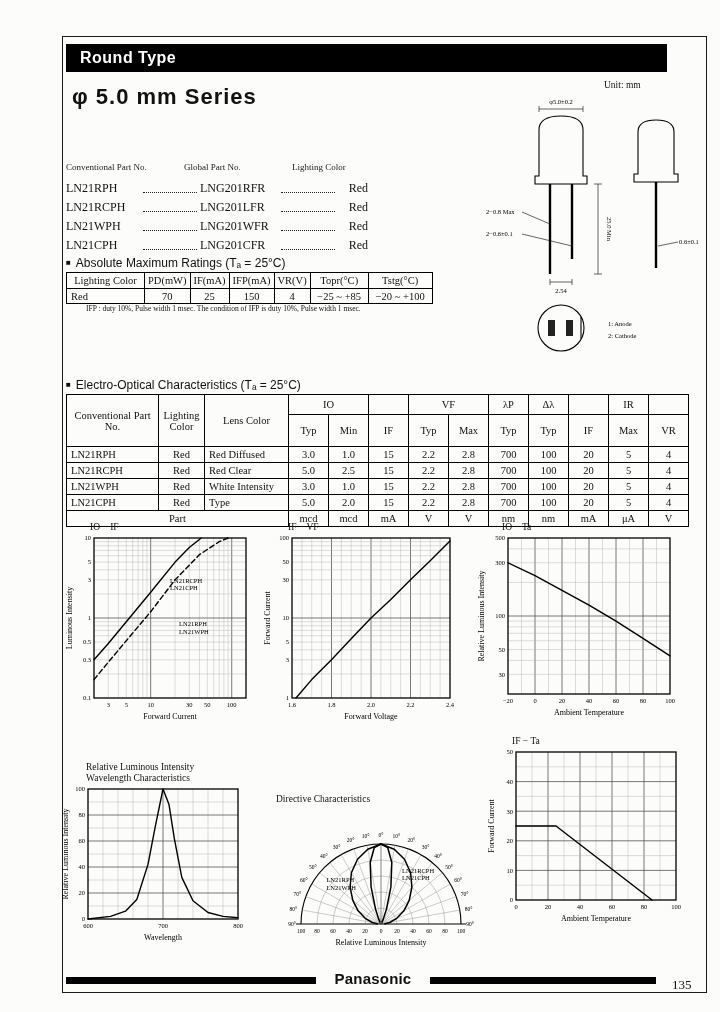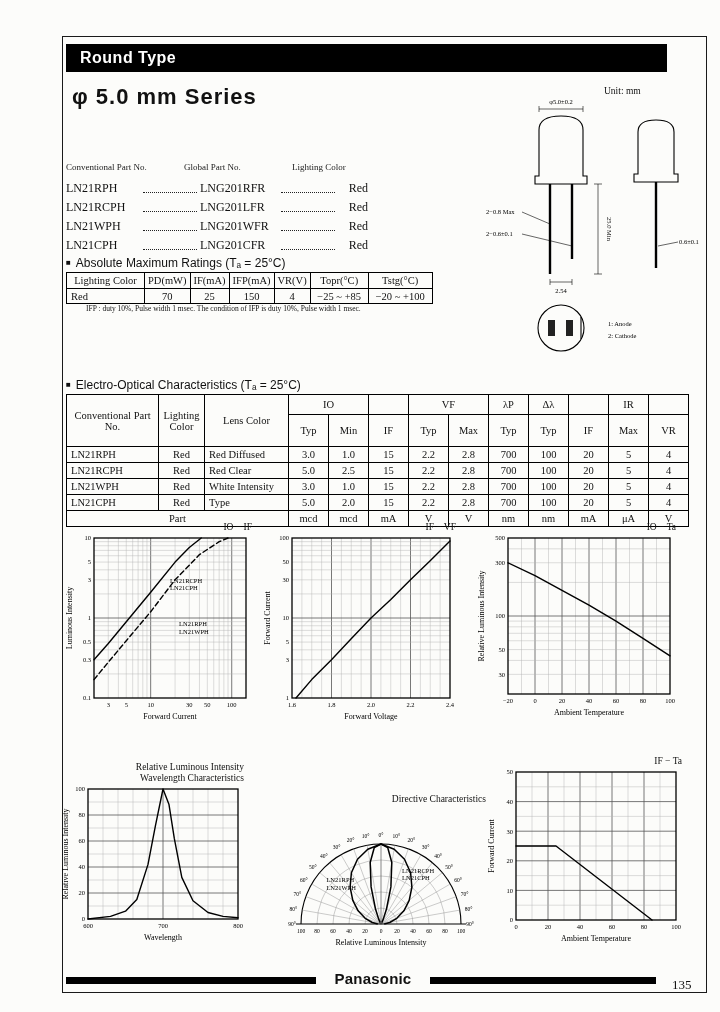--- a/index.html
+++ b/index.html
@@ -19,21 +19,21 @@
   .pl-head span:nth-child(2){width:108px}
   .pl-head span:nth-child(3){flex:1}
   .pl-row{display:flex;align-items:flex-end;font:12px "Liberation Serif",serif;height:19px}
   .pl-conv{width:74px}
   .pl-glob{width:78px}
   .pl-color{width:30px;text-align:right}
   .pl-leader{flex:1;border-bottom:1.6px dotted #222;margin:0 3px 3px 3px}
 
   
   .drawing{position:absolute;left:446px;top:80px;width:256px;height:292px}
-  .unit-note{position:absolute;left:158px;top:6px;font:9.5px "Liberation Serif",serif}
+  .unit-note{position:absolute;left:158px;top:0;font:9.5px "Liberation Serif",serif}
   .drawing svg{position:absolute;left:40px;top:16px}
   .dim{stroke:#000;stroke-width:.6;fill:none}
   .dbody{fill:none;stroke:#000;stroke-width:1.1}
   .lead{stroke:#000;stroke-width:2.4}
   .pad{fill:#222}
   .dtxt{font-size:6.5px;font-family:"Liberation Serif",serif;fill:#000}
 
   
   .sec{position:absolute;font:12px "Liberation Sans",sans-serif;display:flex;align-items:center;gap:5px}
   .sec .sq{font-size:8px;line-height:1}
@@ -47,21 +47,21 @@
   .amr-table td{height:15px}
   .eoc-table{left:66px;top:394px}
   .eoc-table tr.h1 th{height:20px}
   .eoc-table tr.h2 th{height:32px}
   .eoc-table td{height:16px}
   .left{text-align:left;padding-left:4px}
   .footnote{position:absolute;left:86px;top:304px;font:7.5px "Liberation Serif",serif;width:360px}
 
   
   .chart{position:absolute}
-  .c-title{text-align:right;font:9.5px "Liberation Serif",serif;line-height:1.15;white-space:pre-line;margin-bottom:1px}
+  .c-title{text-align:left;font:9.5px "Liberation Serif",serif;line-height:1.15;white-space:pre-line;margin-bottom:1px}
   .chart-xy .c-title{padding-left:26px}
   svg text{font-family:"Liberation Serif",serif;fill:#000}
   .tick{font-size:6.5px}
   .tick2{font-size:5.5px}
   .note{font-size:6.5px}
   .axl{font-size:8px}
 
   
   .f-bar{position:absolute;top:977px;height:7px;background:#000}
   .brand{position:absolute;left:316px;top:970px;width:114px;text-align:center;
@@ -565,21 +565,21 @@
         <text x="153" y="127" text-anchor="middle" class="tick2">60</text>
         <text x="169" y="127" text-anchor="middle" class="tick2">80</text>
         <text x="185" y="127" text-anchor="middle" class="tick2">100</text>
         <text x="105" y="139" text-anchor="middle" class="axl">Relative Luminous Intensity</text>
         <polyline points="104.2,116.6 102.6,112.9 99.5,103.0 95.1,80.9 94.2,56.5 98.3,41.5 105.0,38.0 105.0,38.0 111.7,41.5 115.8,56.5 114.9,80.9 110.5,103.0 107.4,112.9 105.8,116.6" fill="none" stroke="#000" stroke-width="1.5" stroke-dasharray="none" stroke-linejoin="round"></polyline>
         <polyline points="101.8,118.0 96.3,116.5 89.2,112.3 82.1,104.8 76.8,94.3 74.1,81.2 75.4,66.7 81.5,53.3 91.8,43.2 105.0,38.0 105.0,38.0 118.2,43.2 128.5,53.3 134.6,66.7 135.9,81.2 133.2,94.3 127.9,104.8 120.8,112.3 113.7,116.5 108.2,118.0" fill="none" stroke="#000" stroke-width="1.5" stroke-dasharray="none" stroke-linejoin="round"></polyline>
         <text x="50.4" y="76" class="note"><tspan x="50.4" dy="0">LN21RPH</tspan><tspan x="50.4" dy="7.5">LN21WPH</tspan></text>
         <text x="126" y="66.88" class="note"><tspan x="126" dy="0">LN21RCPH</tspan><tspan x="126" dy="7.5">LN21CPH</tspan></text>
       </svg></div>
 </div>
-<div class="chart chart-xy" style="left:486px;top:756px">
+<div class="chart chart-xy" style="left:486px;top:736px">
   <div class="c-title">IF − Ta</div>
   <div class="c-svg"><svg width="196" height="178">
         <line x1="46" x2="46" y1="4" y2="152" stroke="#b4b4b4" stroke-width="0.45"></line>
         <line x1="62" x2="62" y1="4" y2="152" stroke="#555" stroke-width="0.8"></line>
         <line x1="78" x2="78" y1="4" y2="152" stroke="#b4b4b4" stroke-width="0.45"></line>
         <line x1="94" x2="94" y1="4" y2="152" stroke="#555" stroke-width="0.8"></line>
         <line x1="110" x2="110" y1="4" y2="152" stroke="#b4b4b4" stroke-width="0.45"></line>
         <line x1="126" x2="126" y1="4" y2="152" stroke="#555" stroke-width="0.8"></line>
         <line x1="142" x2="142" y1="4" y2="152" stroke="#b4b4b4" stroke-width="0.45"></line>
         <line x1="158" x2="158" y1="4" y2="152" stroke="#555" stroke-width="0.8"></line>

